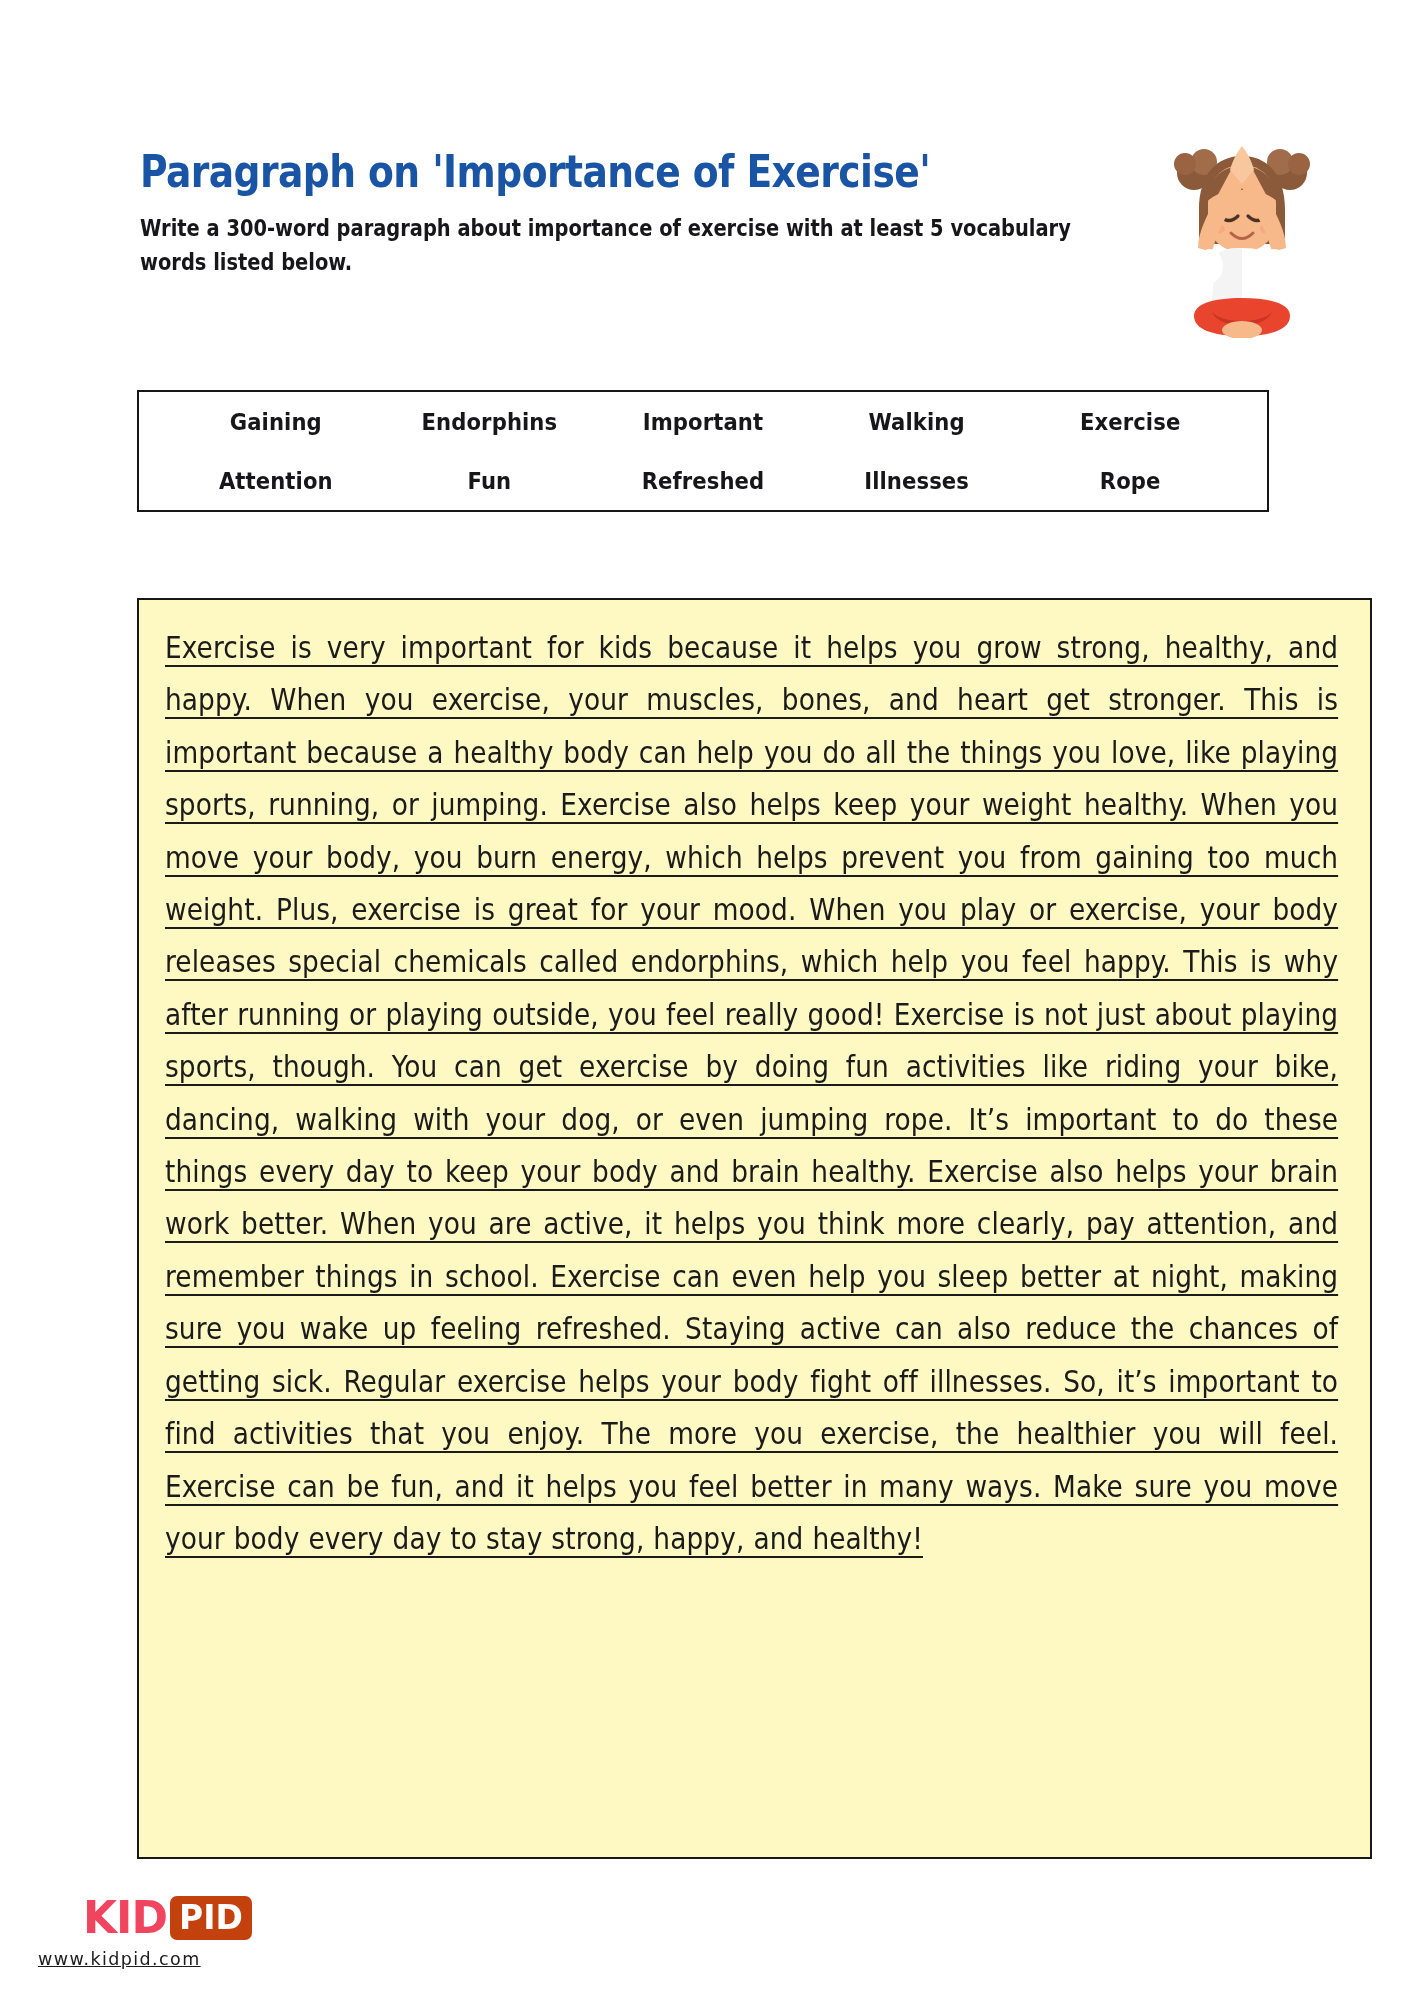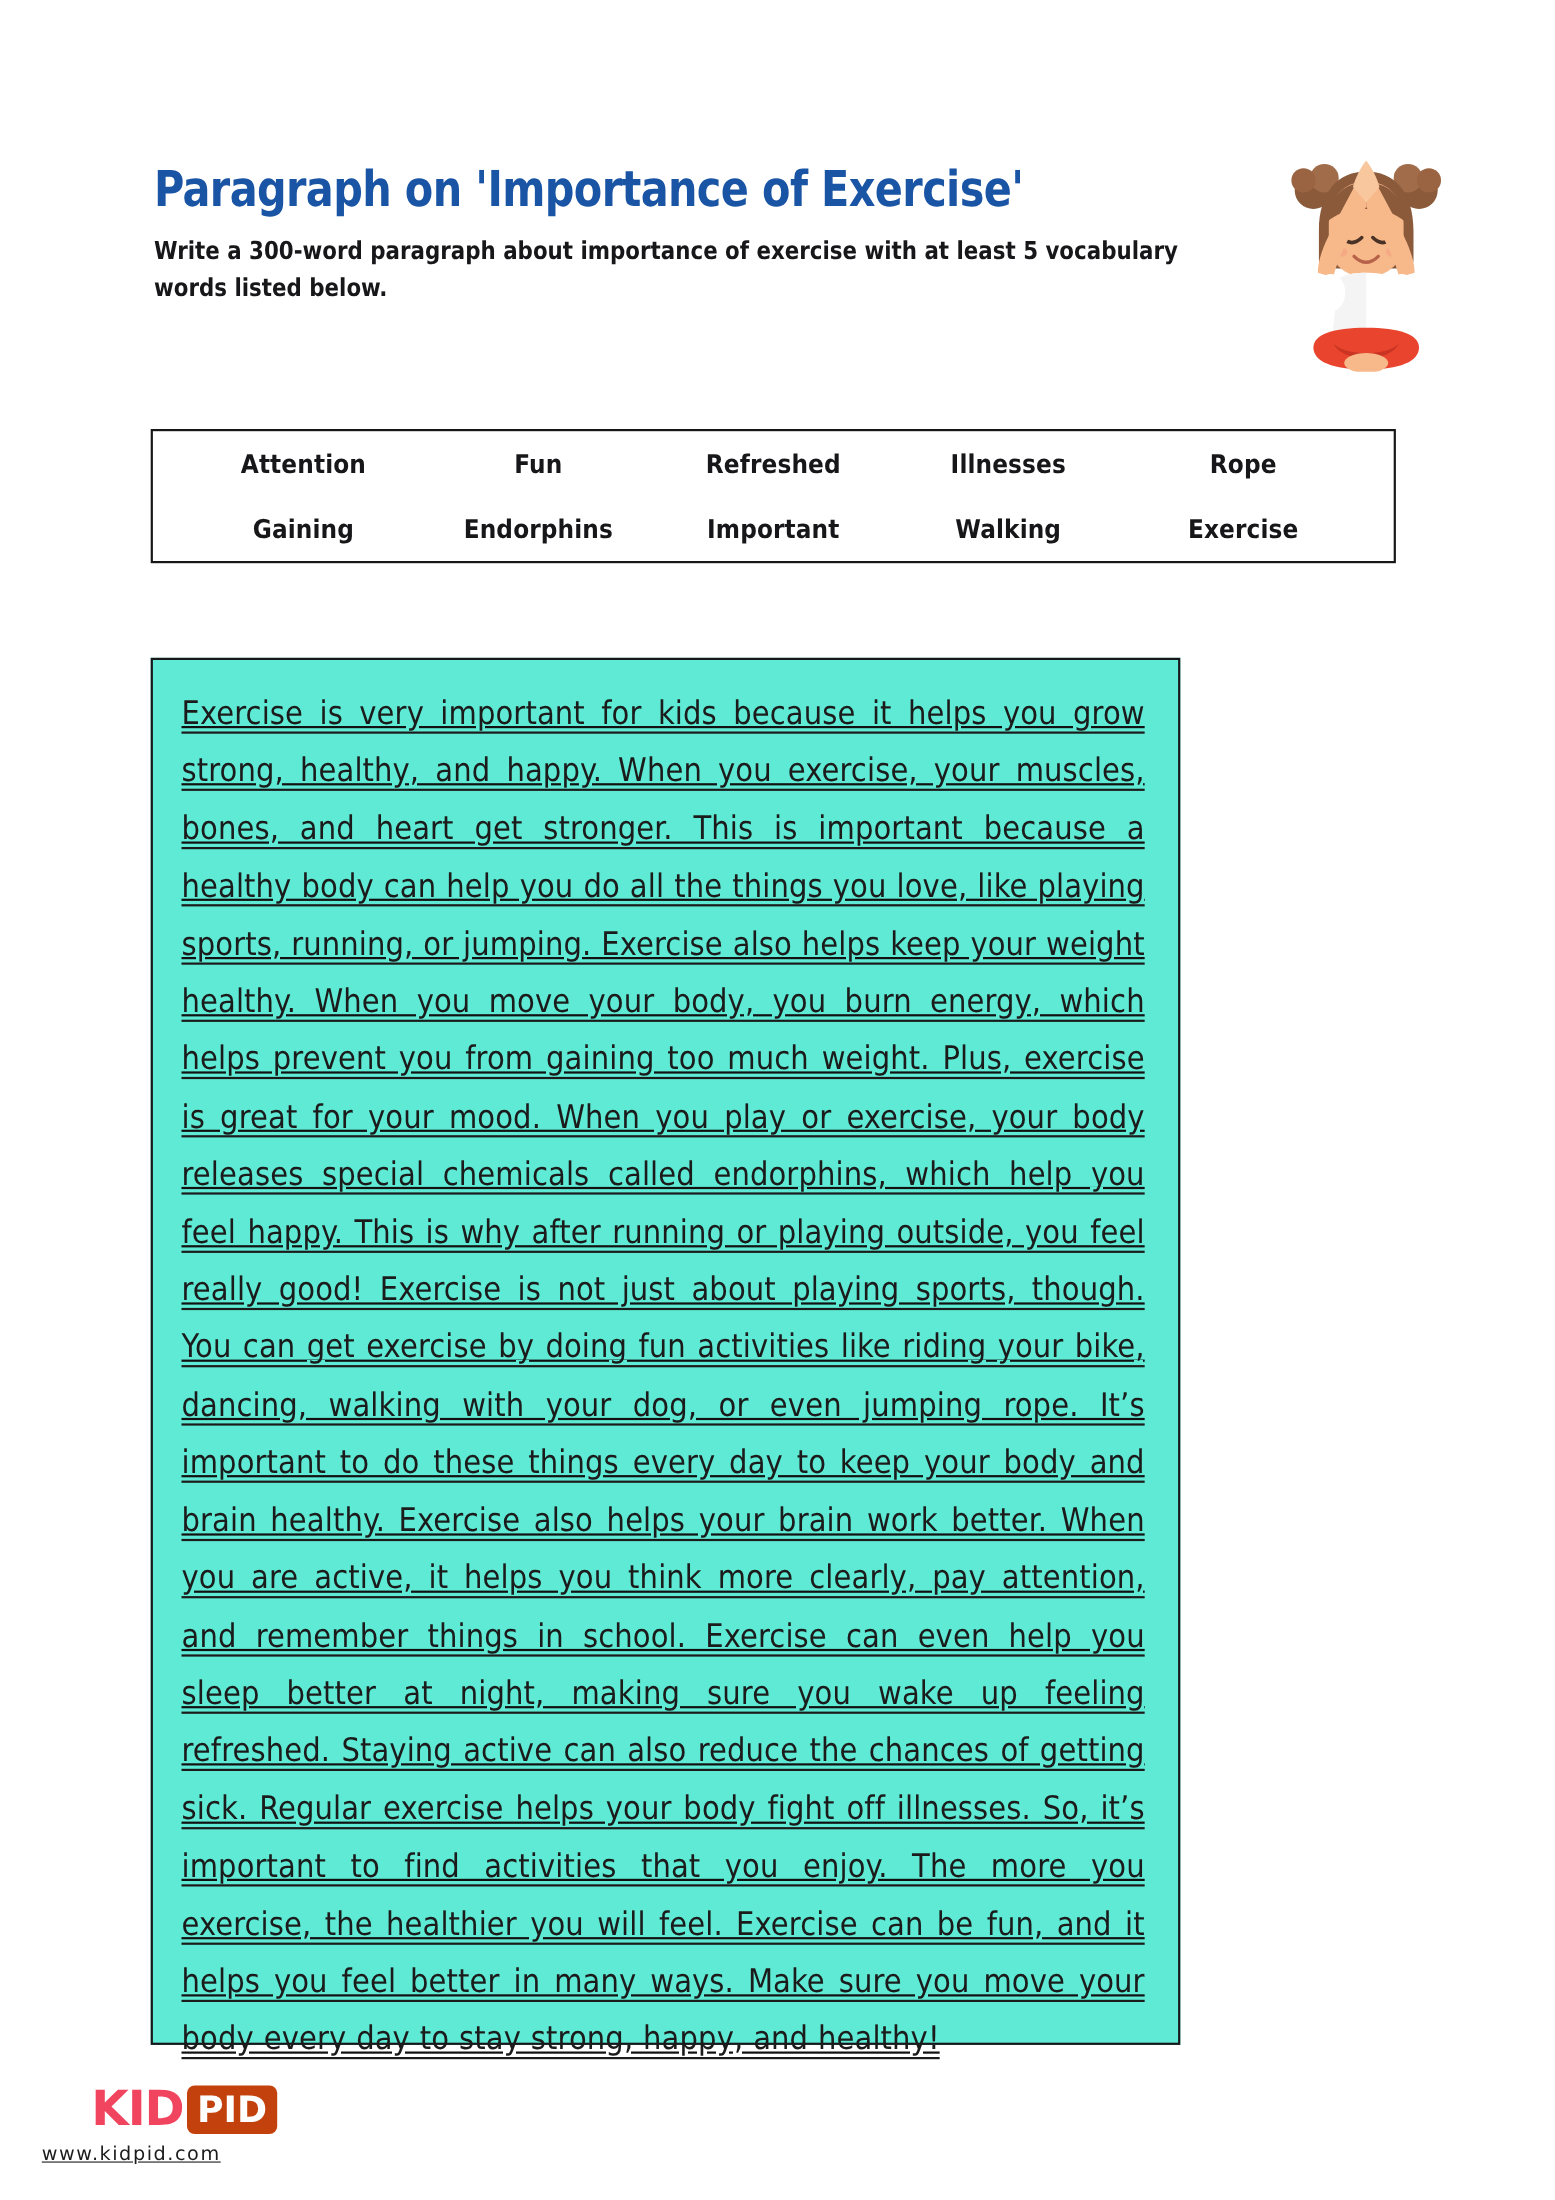--- a/index.html
+++ b/index.html
@@ -93,27 +93,26 @@
     color: #17171a;
     letter-spacing: 0.1px;
     white-space: nowrap;
   }
 
   
   .answer-box {
     position: absolute;
     left: 137px;
     top: 598px;
-    width: 936px;
+    width: 1235px;
     height: 1261px;
     border: 2.5px solid #17171a;
     box-sizing: border-box;
-    background: #5eead4;
+    background: #fef9c3;
     padding: 22px 26px 0 26px;
-    text-decoration: underline;
   }
   .answer-text {
     font-family: "DejaVu Sans Condensed", "Liberation Sans Narrow", "Liberation Sans", sans-serif;
     font-weight: 400;
     font-size: 29.5px;
     line-height: 52.4px;
     color: #1b1b1b;
     text-align: justify;
     text-align-last: left;
     text-decoration: underline;
@@ -228,33 +227,33 @@
 
       <path d="M26 176 C26 164 44 158 74 158 C104 158 122 164 122 176 C122 189 104 196 74 196 C44 196 26 189 26 176 Z" fill="#e8442e"></path>
       <path d="M44 172 C54 184 94 184 104 172 C96 190 52 190 44 172 Z" fill="#c93423"></path>
 
       <ellipse cx="74" cy="190" rx="20" ry="9" fill="#f7b88a"></ellipse>
     </svg>
   </div>
 
   <div class="vocab-box">
     <div class="vocab-row">
+      <span class="vocab-cell">Gaining</span>
+      <span class="vocab-cell">Endorphins</span>
+      <span class="vocab-cell">Important</span>
+      <span class="vocab-cell">Walking</span>
+      <span class="vocab-cell">Exercise</span>
+    </div>
+    <div class="vocab-row">
       <span class="vocab-cell">Attention</span>
       <span class="vocab-cell">Fun</span>
       <span class="vocab-cell">Refreshed</span>
       <span class="vocab-cell">Illnesses</span>
       <span class="vocab-cell">Rope</span>
     </div>
-    <div class="vocab-row">
-      <span class="vocab-cell">Gaining</span>
-      <span class="vocab-cell">Endorphins</span>
-      <span class="vocab-cell">Important</span>
-      <span class="vocab-cell">Walking</span>
-      <span class="vocab-cell">Exercise</span>
-    </div>
   </div>
 
   <div class="answer-box">
     <p class="answer-text">Exercise is very important for kids because it helps you grow strong, healthy, and happy. When you exercise, your muscles, bones, and heart get stronger. This is important because a healthy body can help you do all the things you love, like playing sports, running, or jumping. Exercise also helps keep your weight healthy. When you move your body, you burn energy, which helps prevent you from gaining too much weight. Plus, exercise is great for your mood. When you play or exercise, your body releases special chemicals called endorphins, which help you feel happy. This is why after running or playing outside, you feel really good! Exercise is not just about playing sports, though. You can get exercise by doing fun activities like riding your bike, dancing, walking with your dog, or even jumping rope. It’s important to do these things every day to keep your body and brain healthy. Exercise also helps your brain work better. When you are active, it helps you think more clearly, pay attention, and remember things in school. Exercise can even help you sleep better at night, making sure you wake up feeling refreshed. Staying active can also reduce the chances of getting sick. Regular exercise helps your body fight off illnesses. So, it’s important to find activities that you enjoy. The more you exercise, the healthier you will feel. Exercise can be fun, and it helps you feel better in many ways. Make sure you move your body every day to stay strong, happy, and healthy!</p>
   </div>
 
   <div class="footer-logo">
     <div class="logo-mark">
       <span class="logo-kid">KID</span>
       <span class="logo-pid">PID</span>

